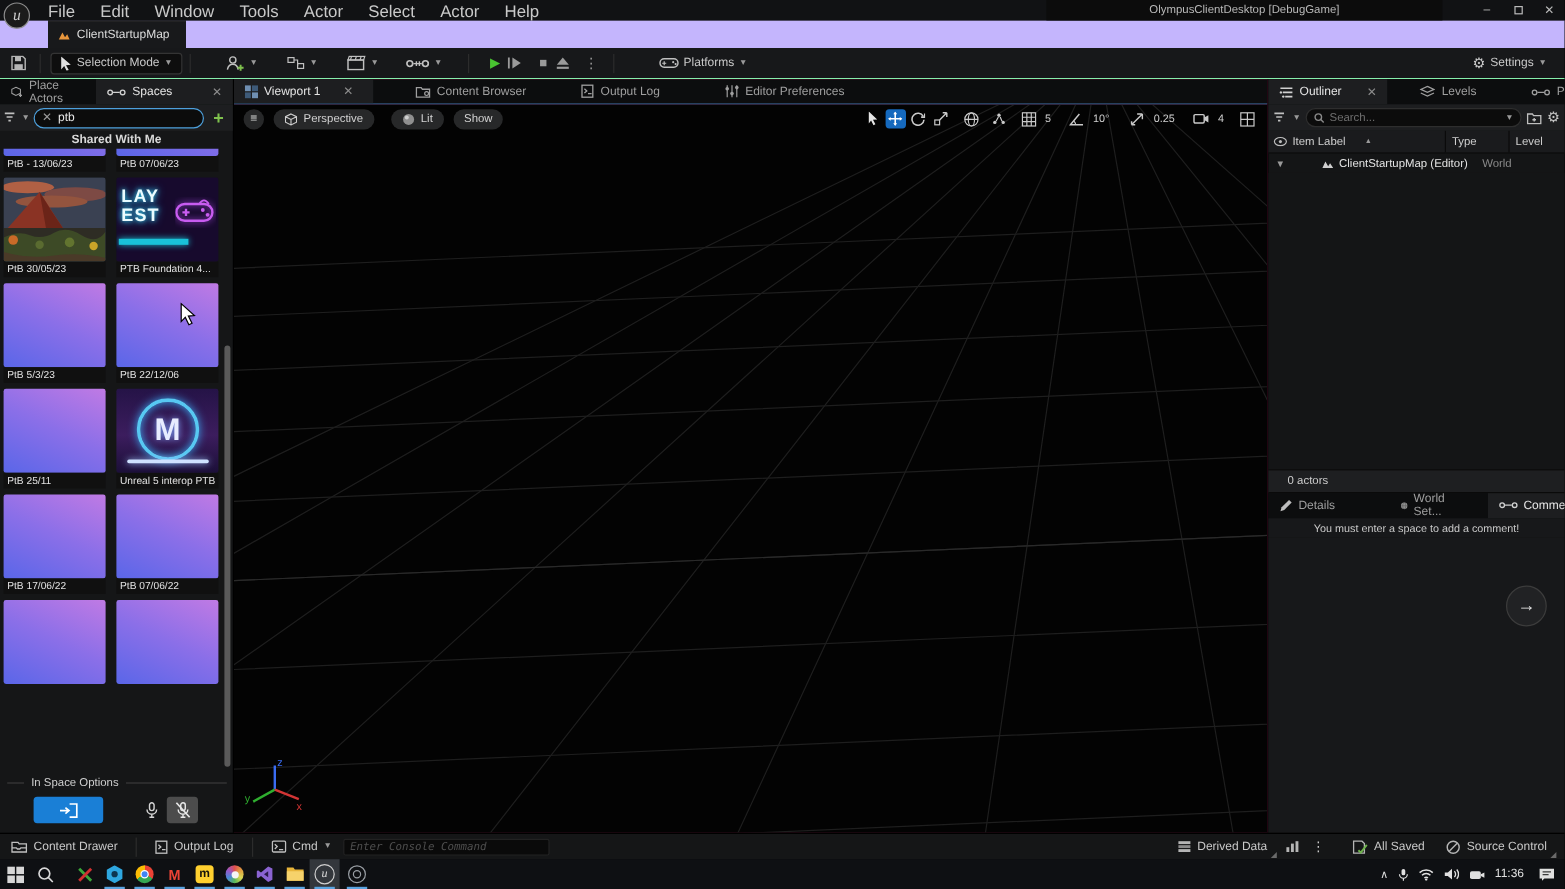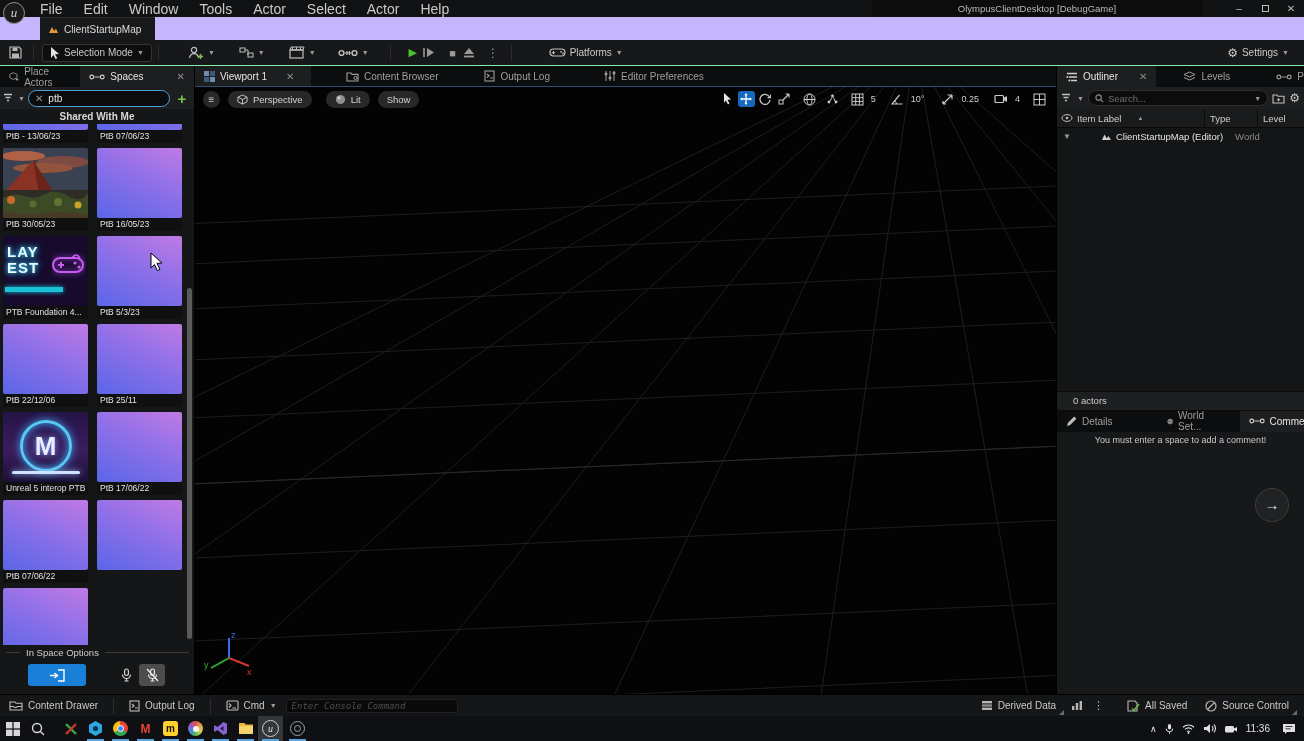--- a/index.html
+++ b/index.html
@@ -303,24 +303,20 @@
                 <path d="M0 50q12-6 22-2t20-2 23 2 20-3v25H0Z" fill="#3d4a26"></path>
                 <circle cx="8" cy="52" r="4" fill="#c96a28"></circle>
                   <circle cx="30" cy="56" r="3.5" fill="#5a6b30"></circle>
                   <circle cx="55" cy="54" r="4" fill="#62742f"></circle>
                   <circle cx="75" cy="57" r="3.5" fill="#c9a428"></circle>
                 <path d="M0 62q20 6 42 3t43 2v3H0Z" fill="#4a3a28"></path>
               </svg>
             </div>
             <div class="space-label">PtB 30/05/23</div>
           </div>
-          <div class="space-cell">
-              <div class="thumb"></div>
-              <div class="space-label">PtB 16/05/23</div>
-            </div>
 
           <div class="space-cell">
             <div class="thumb playfest">
               <div class="pf-wrap">
                   <div class="pf-line">LAY</div>
                   <div class="pf-line">EST</div>
                 </div>
               <div class="pf-bar"></div>
               <svg class="i" width="34" height="26" viewBox="0 0 34 26" style="position:absolute;right:2px;top:16px;">
                 <rect x="1" y="6" width="30" height="14" rx="7" fill="none" stroke="#c85cf0" stroke-width="2" style="filter:drop-shadow(0 0 3px #b44cf0)"></rect>

